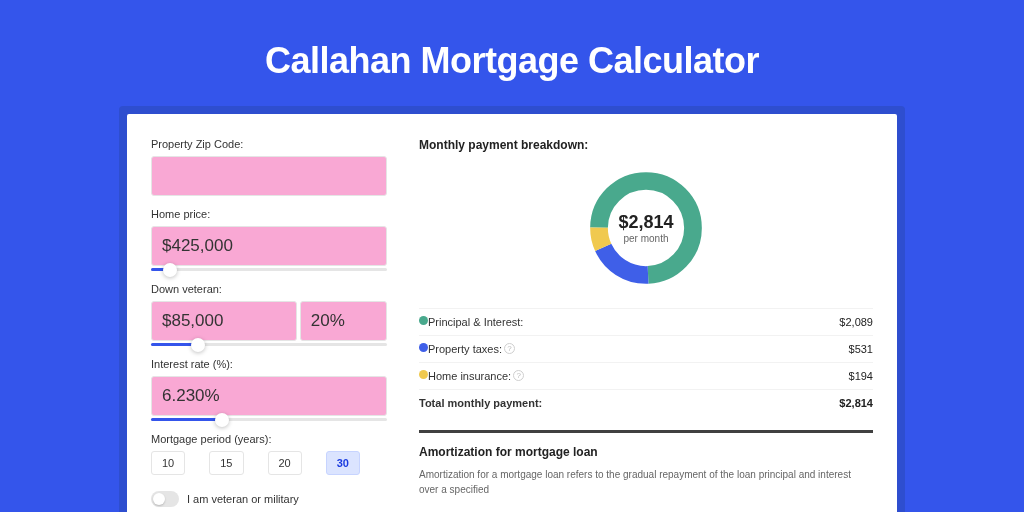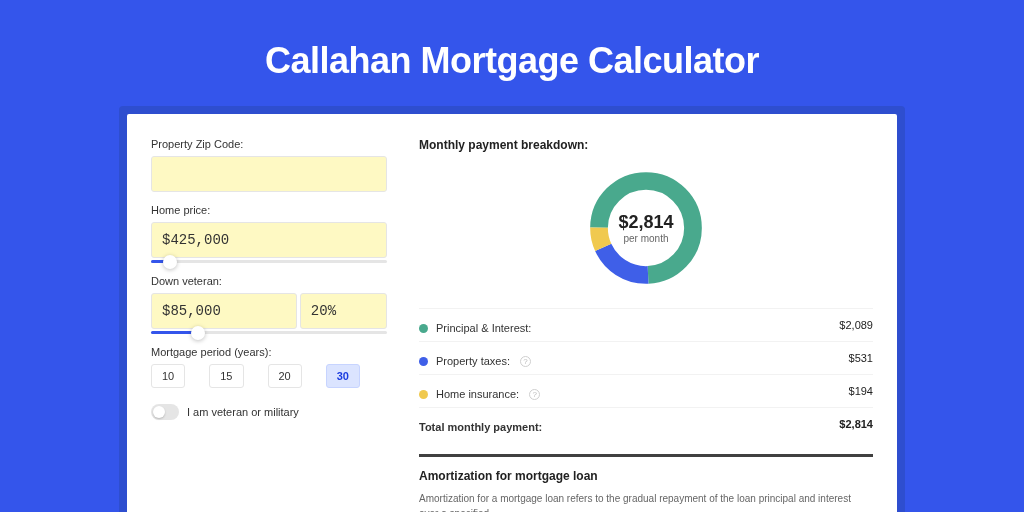--- a/index.html
+++ b/index.html
@@ -4,21 +4,21 @@
 <style>
   * { box-sizing: border-box; margin: 0; padding: 0; font-family: -apple-system, BlinkMacSystemFont, "Segoe UI", Arial, sans-serif; }
   body { width: 1024px; height: 512px; background: #3455eb; overflow: hidden; }
   .page-title { color: #fff; font-weight: 800; font-size: 36px; text-align: center; padding: 40px 0 24px 0; letter-spacing: -0.5px; }
   .card-wrap { width: 786px; margin: 0 auto; background: #2e4ecf; padding: 8px 8px 0 8px; border-radius: 4px 4px 0 0; }
   .card { background: #fff; border-radius: 2px; padding: 24px 24px 0 24px; display: flex; gap: 32px; height: 400px; overflow: hidden; }
   .left { width: 236px; flex-shrink: 0; }
   .right { flex: 1; }
   .field { margin-bottom: 12px; }
   .label { font-size: 11px; color: #333; margin-bottom: 6px; display: block; }
-  .input { width: 100%; border: 1px solid #e5e5e5; border-radius: 3px; padding: 9px 10px; font-size: 14px; color: #333; background: #fef9c3; font-family: Liberation Mono, monospace; }
+  .input { width: 100%; border: 1px solid #e5e5e5; border-radius: 3px; padding: 9px 10px; font-size: 17px; color: #333; background: #f9a8d4; }
   .input-row { display: flex; gap: 3px; }
   .input-row .input:first-child { flex: 1.9; }
   .input-row .input:last-child { flex: 1; }
   .slider-track { height: 3px; background: #e5e5e5; margin-top: 2px; border-radius: 2px; position: relative; }
   .slider-fill { height: 100%; background: #3455eb; border-radius: 2px; }
   .slider-knob { position: absolute; top: 50%; width: 14px; height: 14px; background: #fff; border-radius: 50%; box-shadow: 0 1px 4px rgba(0,0,0,0.25); transform: translate(-50%, -50%); }
   .pill-row { display: flex; gap: 24px; }
   .pill { border: 1px solid #e5e5e5; border-radius: 3px; padding: 5px 10px; font-size: 11px; color: #333; background: #fff; cursor: pointer; }
   .pill.active { background: #dbe4ff; border-color: #c7d4ff; color: #1a3be0; font-weight: 600; }
   .toggle-row { display: flex; align-items: center; gap: 8px; margin-top: 16px; }
@@ -26,21 +26,21 @@
   .toggle-dot { position: absolute; left: 2px; top: 2px; width: 12px; height: 12px; background: #fff; border-radius: 50%; box-shadow: 0 1px 2px rgba(0,0,0,0.2); }
   .toggle-label { font-size: 11px; color: #333; }
   .section-title { font-size: 12px; font-weight: 700; color: #222; margin-bottom: 14px; }
   .donut-wrap { display: flex; justify-content: center; margin: 4px 0 18px 0; }
   .donut { position: relative; width: 124px; height: 124px; }
   .donut-center { position: absolute; inset: 0; display: flex; flex-direction: column; align-items: center; justify-content: center; }
   .donut-amount { font-size: 18px; font-weight: 800; color: #222; }
   .donut-sub { font-size: 10px; color: #666; }
   .legend-row { display: flex; align-items: center; justify-content: space-between; padding: 7px 0; border-top: 1px solid #f2f2f2; font-size: 11px; }
   .legend-row:first-of-type { border-top: none; }
-  .legend-left { display: flex; align-items: center; gap: 8px; color: #333; margin-top: 6px; }
+  .legend-left { display: flex; align-items: flex-start; color: #333; }
   .dot { width: 9px; height: 9px; border-radius: 50%; flex-shrink: 0; }
   .d-green { background: #49a98d; }
   .d-blue { background: #3f5fe8; }
   .d-yellow { background: #f0c94f; }
   .legend-val { color: #222; font-weight: 500; }
   .legend-total { font-weight: 700; }
   .help-icon { width: 11px; height: 11px; border: 1px solid #cfcfcf; border-radius: 50%; font-size: 8px; color: #bbb; display: inline-flex; align-items: center; justify-content: center; margin-left: 2px; }
   .amort { margin-top: 14px; padding: 12px 0 0 0; border-top: 3px solid #404040; }
   .amort-title { font-size: 12px; font-weight: 700; color: #222; margin-bottom: 8px; }
   .amort-body { font-size: 10px; color: #666; line-height: 1.5; }
@@ -74,20 +74,28 @@
       <div class="input-row">
         <input class="input" value="$85,000" style="">
         <input class="input" value="20%" style="">
       </div>
       <div class="slider-track">
         <div class="slider-fill" style="width:20%"></div>
         <div class="slider-knob" style="left:20%"></div>
       </div>
     </div>
 
+    <div class="field">
+      <label class="label">Interest rate (%):</label>
+      <input class="input" value="6.230%" style="">
+      <div class="slider-track">
+        <div class="slider-fill" style="width:30%"></div>
+        <div class="slider-knob" style="left:30%"></div>
+      </div>
+    </div>
 
     <div class="field">
       <label class="label">Mortgage period (years):</label>
       <div class="pill-row">
         <button class="pill">10</button>
         <button class="pill">15</button>
         <button class="pill">20</button>
         <button class="pill active">30</button>
       </div>
     </div>

